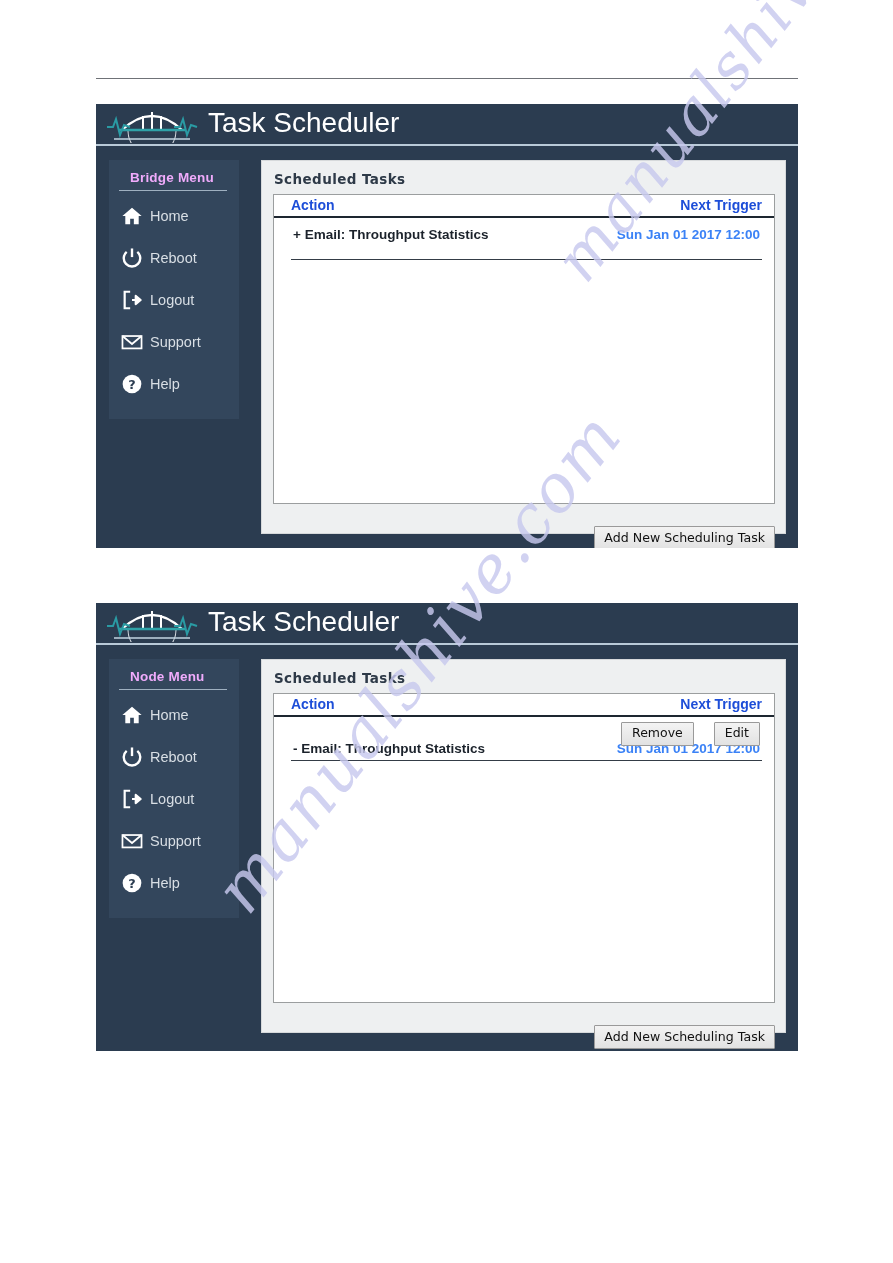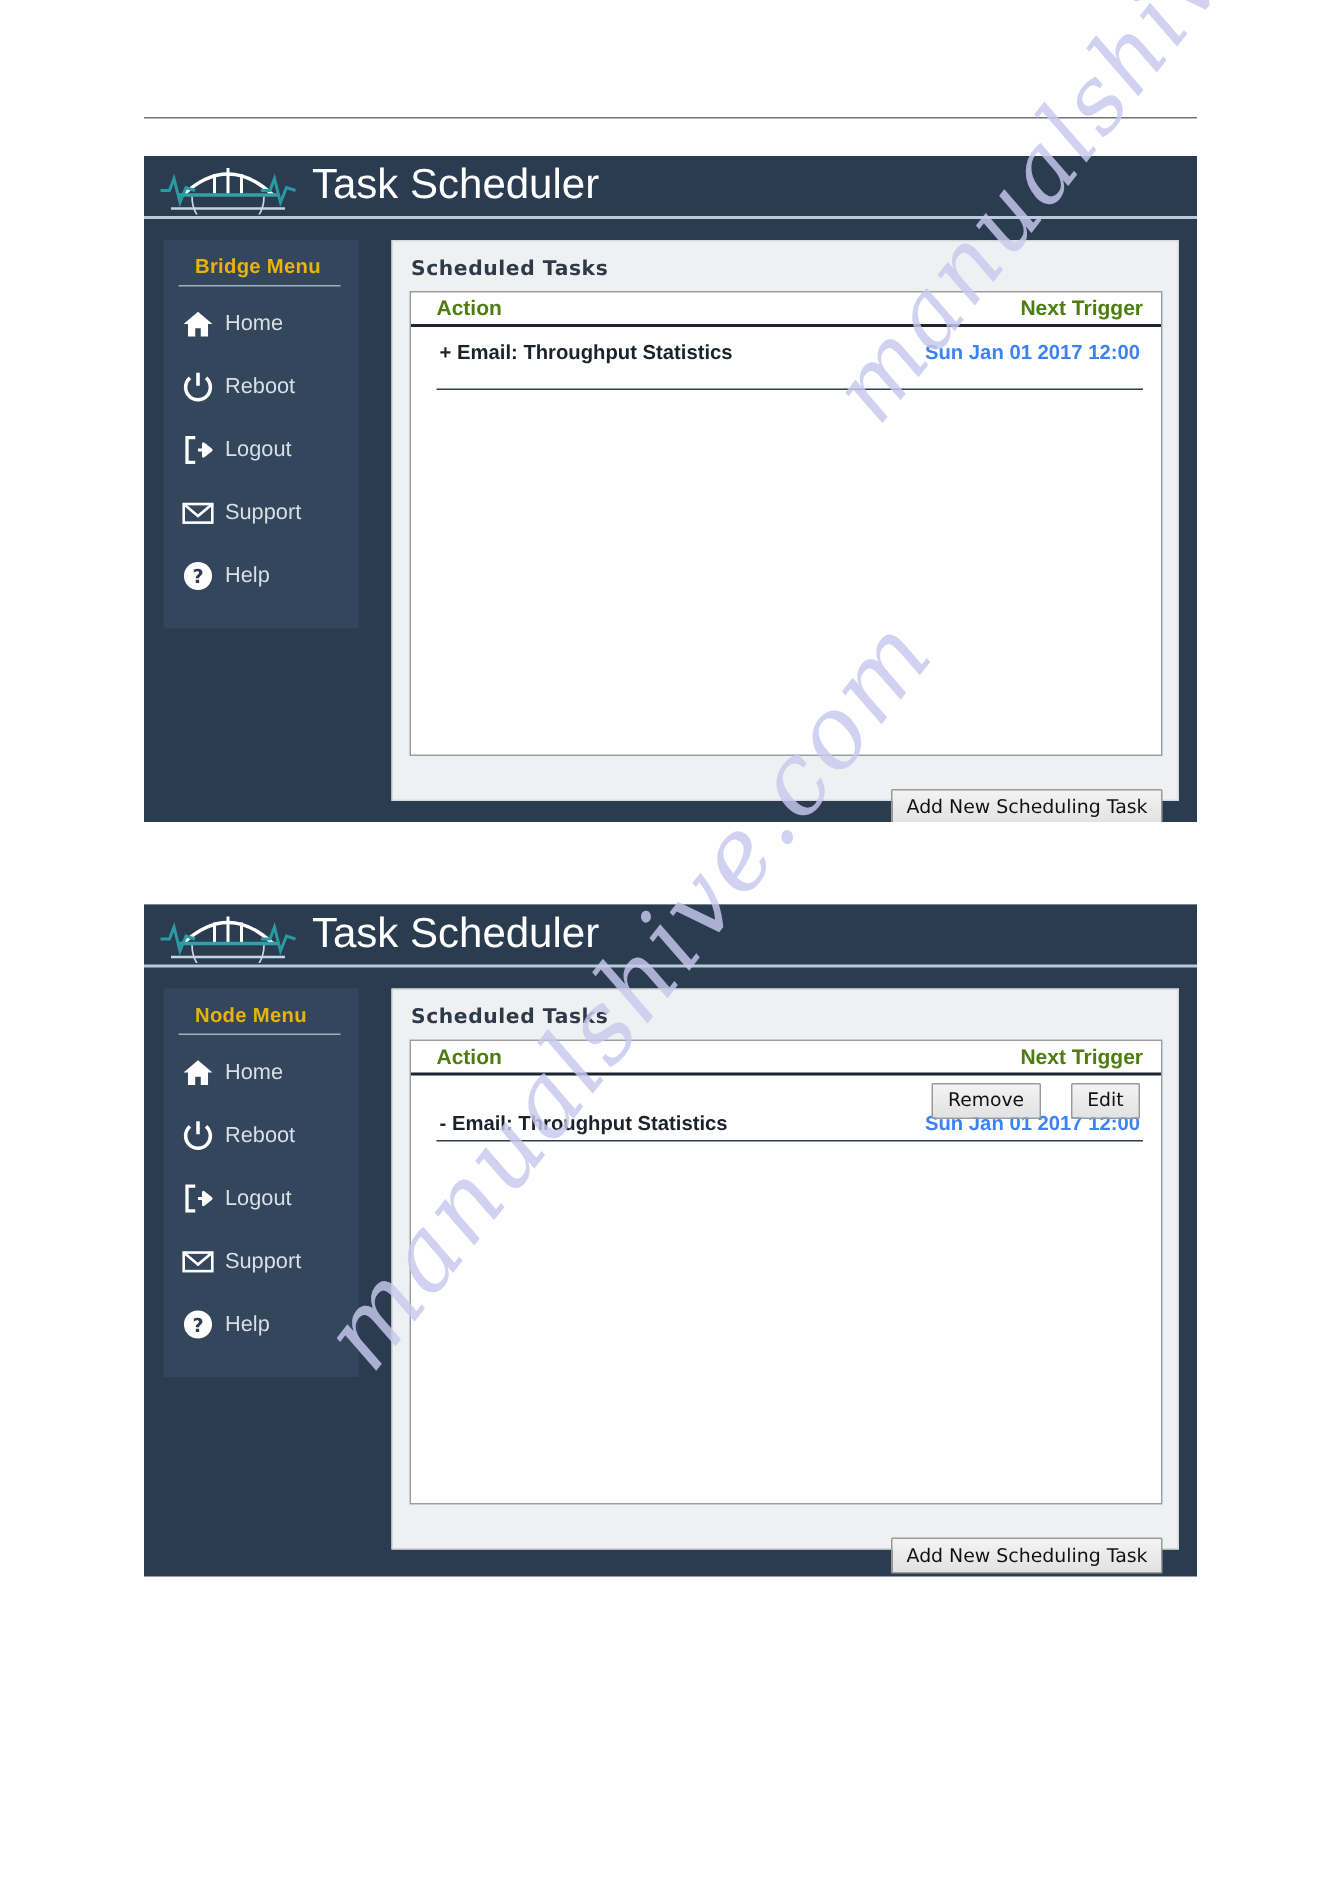--- a/index.html
+++ b/index.html
@@ -62,21 +62,21 @@
   }
 
   
   .sidebar {
     background: #33465c;
     width: 130px;
     flex: none;
     padding: 8px 0 14px 0;
   }
   .menu-title {
-    color: #eab308;
+    color: #f0abfc;
     font-size: 13.5px;
     font-weight: bold;
     padding: 2px 0 5px 11px;
     margin: 0 12px 4px 10px;
     border-bottom: 1px solid #9fb0c0;
     letter-spacing: .2px;
   }
   .menu-item {
     display: flex;
     align-items: center;
@@ -111,21 +111,21 @@
     background: #ffffff;
     border: 1px solid #9b9e9f;
   }
   .thead {
     display: flex;
     justify-content: space-between;
     padding: 2px 12px 3px 17px;
     border-bottom: 2px solid #1d2630;
     font-size: 14px;
     font-weight: 600;
-    color: #4d7c0f;
+    color: #1d4ed8;
   }
   .tbody { padding: 0 12px 0 17px; }
 
   .task-row {
     border-bottom: 1.5px solid #343c46;
     padding: 24px 2px 4px 2px;
     position: relative;
   }
   .task-row.collapsed { padding: 9px 2px 17px 2px; }
   .task-line {

